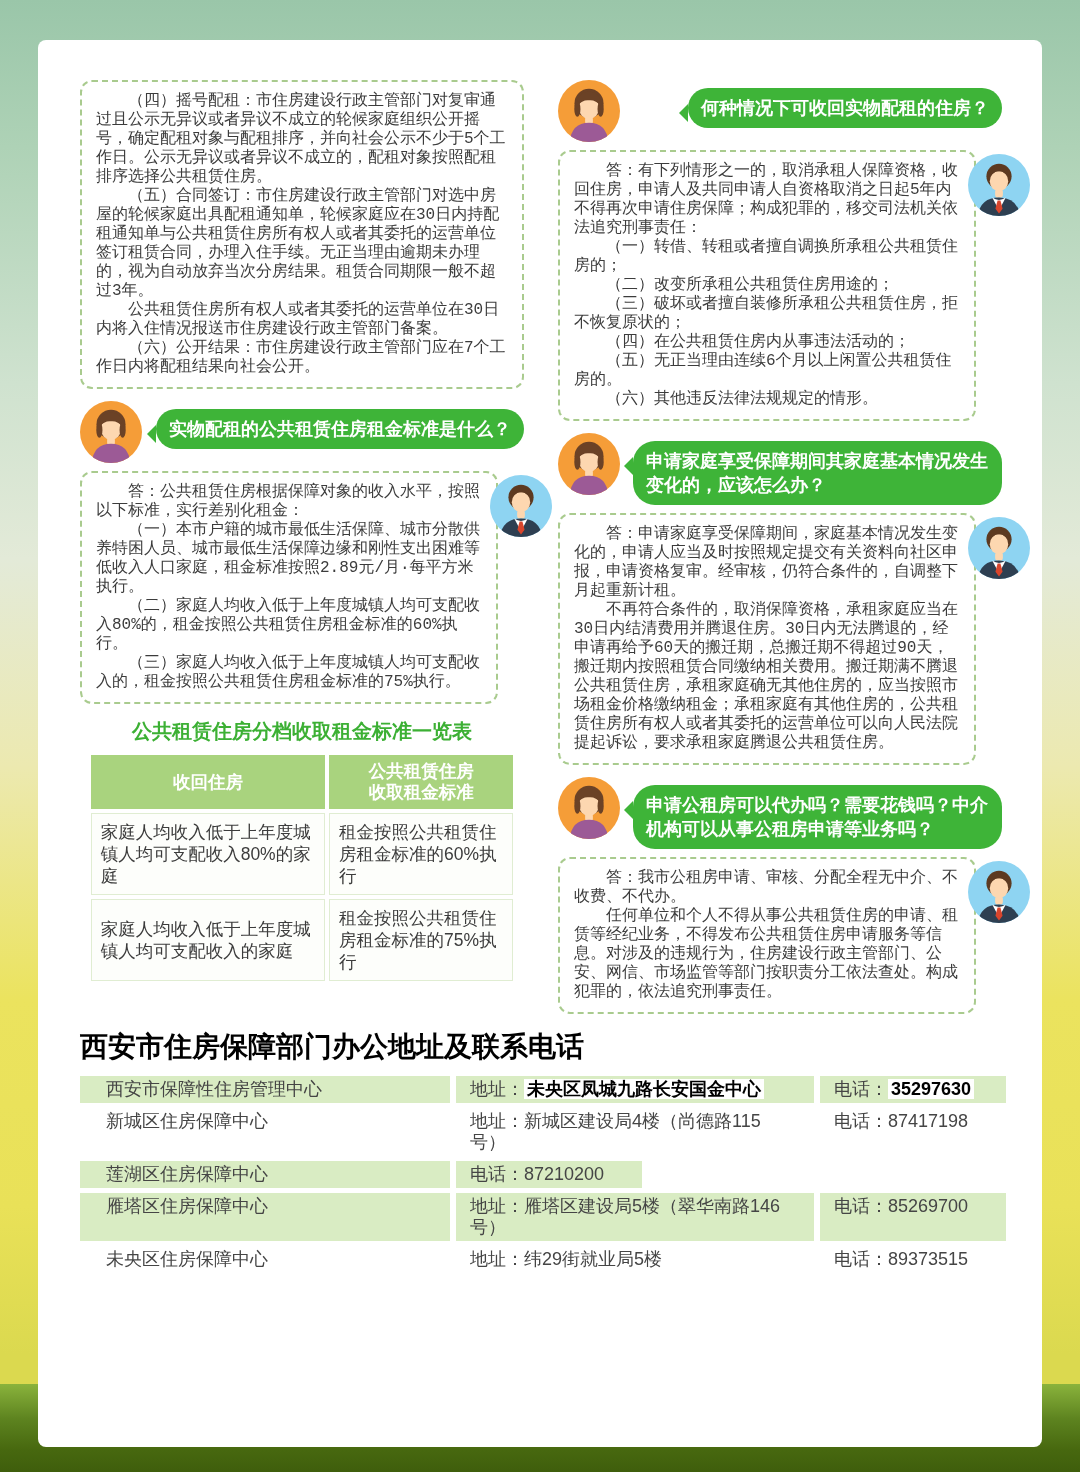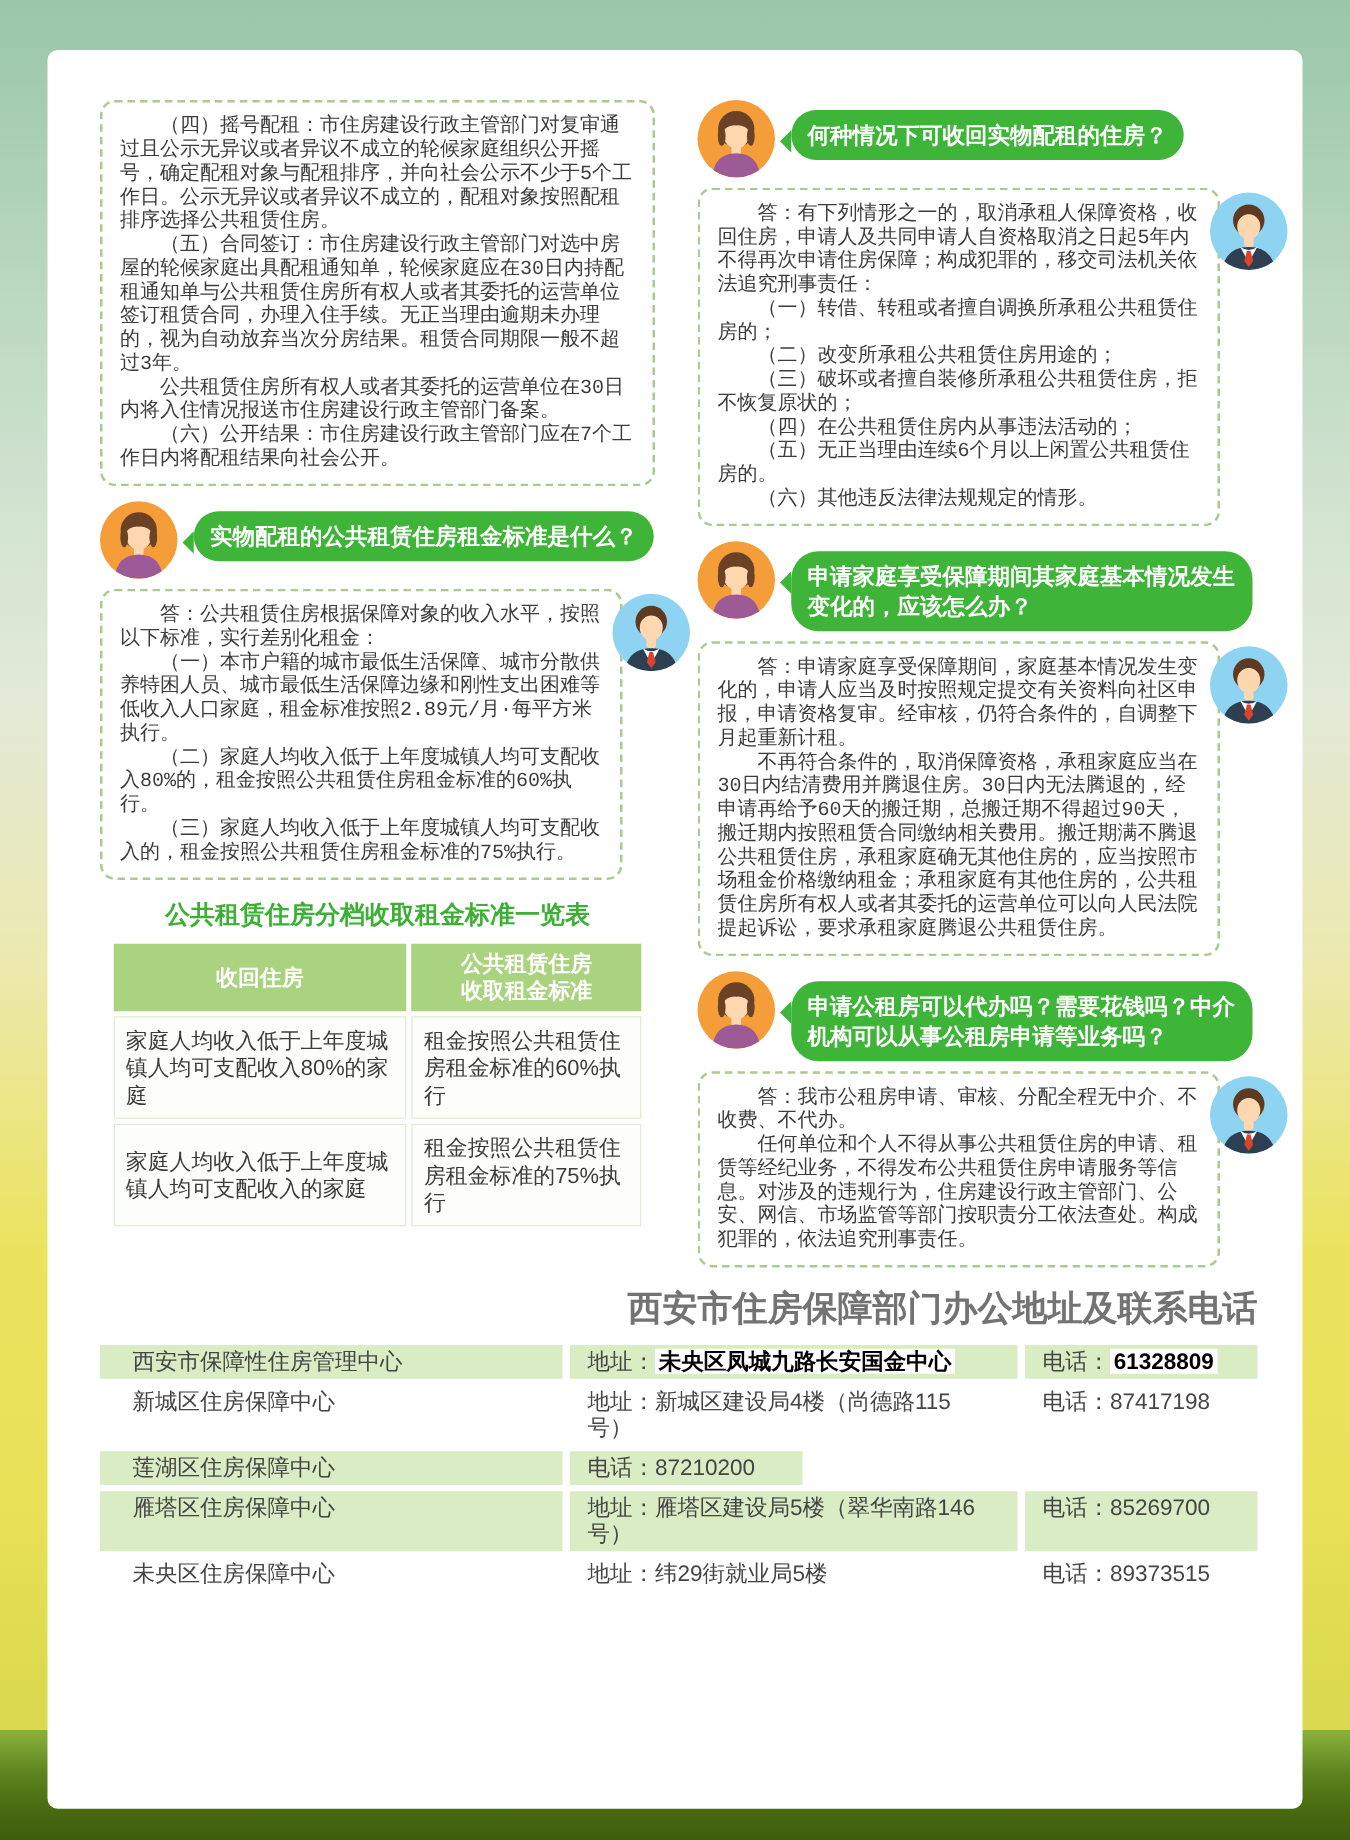--- a/index.html
+++ b/index.html
@@ -34,21 +34,21 @@
   .answer-box p { text-indent:2em; }
   .answer-box.with-avatar { margin-right:26px; }
   .man-avatar { position:absolute; top:2px; right:-56px; }
 
   .avatar {
     width:62px; height:62px; border-radius:50%; overflow:hidden; flex:0 0 62px;
   }
   .avatar.woman { background:#f59d38; }
   .avatar.man   { background:#8ed4f2; }
 
-  .q-row { display:flex; align-items:flex-start; margin:12px 0 8px; }
+  .q-row { display:flex; align-items:flex-start; margin:12px 0 8px;justify-content:space-between; }
   .q-bubble {
     position:relative; background:#3eb438; color:#fff; font-weight:bold;
     font-size:18px; line-height:24px; border-radius:22px;
     padding:8px 13px; margin-left:13px; margin-top:8px;
   }
   .q-bubble::before {
     content:""; position:absolute; left:-9px; top:16px;
     border:9px solid transparent; border-right-color:#3eb438; border-left:0;
   }
 
@@ -57,21 +57,21 @@
   table.rent th {
     background:#a9d37e; color:#fff; font-weight:bold;
     padding:6px 4px; text-align:center; line-height:21px;
   }
   table.rent td {
     background:#fdfefb; border:1px solid #e0edd2;
     padding:7px 9px; line-height:22px; vertical-align:middle;
   }
 
   .contacts { padding:14px 36px 0 42px; }
-  .contacts-title { color:#737373; font-size:28px; font-weight:bold; margin-bottom:10px;text-align:right; }
+  .contacts-title { color:#000000; font-size:28px; font-weight:bold; margin-bottom:10px; }
   .contact-row { display:flex; gap:6px; margin-bottom:5px; }
   .contact-row > div { padding:3px 21px 3px 14px; font-size:18px; line-height:21px; color:#454545; }
   .cell-name  { flex:0 0 370px; padding-left:26px !important; }
   .cell-addr  { flex:1; }
   .cell-phone { flex:0 0 186px; }
   .row-odd  > div { background:#d9ecc3; }
   .row-even > div { background:#ffffff; }
   .highlight-val { font-weight:bold; color:#000; background:#fff; padding:0 3px; }
 </style>
 </head>
@@ -257,21 +257,21 @@
 
     </div>
   </div>
 
   <div class="contacts">
     <div class="contacts-title">西安市住房保障部门办公地址及联系电话</div>
 
     <div class="contact-row row-odd">
       <div class="cell-name">西安市保障性住房管理中心</div>
       <div class="cell-addr"><span>地址：</span><span class="highlight-val">未央区凤城九路长安国金中心</span></div>
-      <div class="cell-phone"><span>电话：</span><span class="highlight-val">61328809</span></div>
+      <div class="cell-phone"><span>电话：</span><span class="highlight-val">35297630</span></div>
     </div>
     <div class="contact-row row-even">
       <div class="cell-name">新城区住房保障中心</div>
       <div class="cell-addr"><span>地址：</span><span>新城区建设局4楼（尚德路115号）</span></div>
       <div class="cell-phone"><span>电话：</span><span>87417198</span></div>
     </div>
     <div class="contact-row row-odd">
       <div class="cell-name">莲湖区住房保障中心</div>
       <div class="cell-phone"><span>电话：</span><span>87210200</span></div>
     </div>

